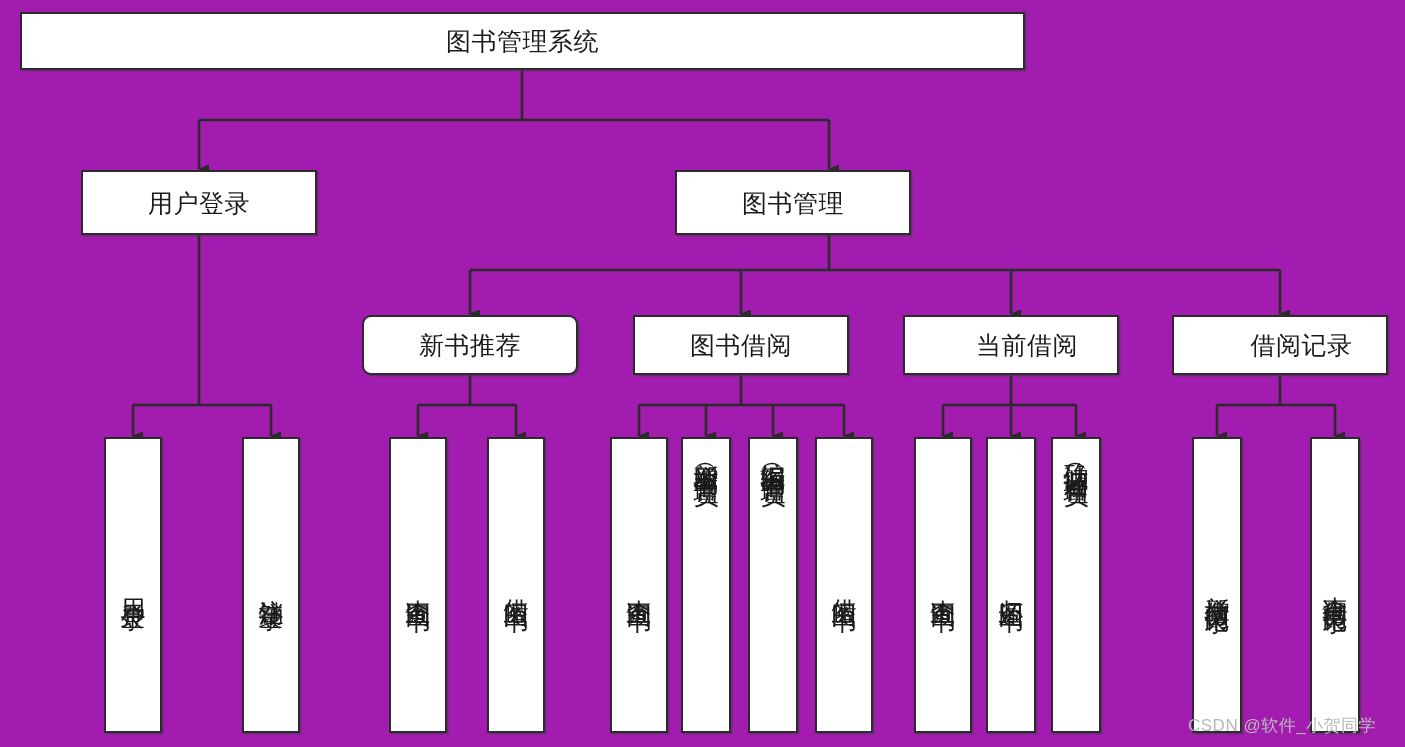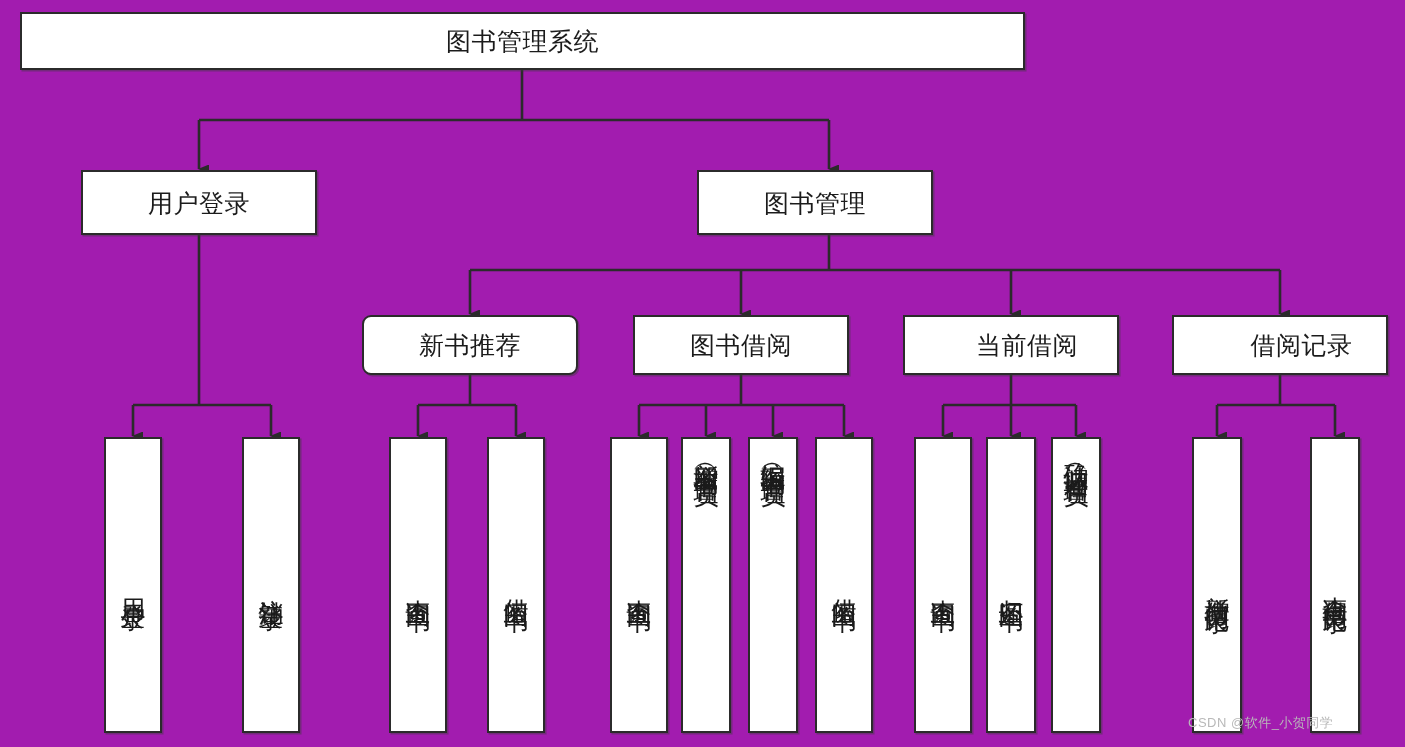--- a/index.html
+++ b/index.html
@@ -69,21 +69,21 @@
   .node.leaf.align-top .node-label {
     margin-top: 4px;
   }
   .node.leaf.align-mid {
     align-items: center;
   }
   .watermark {
     position: absolute;
     left: 1188px;
     top: 714px;
-    font-size: 13px;
+    font-size: 17px;
     color: #b9b9b9;
     letter-spacing: 0.5px;
     white-space: nowrap;
     font-family: "Liberation Sans", "DejaVu Sans", sans-serif;
   }
 </style>
 </head>
 <body>
 
 <div id="diagram-canvas">
@@ -131,21 +131,21 @@
       </g>
   </svg>
 
   <div class="node root horiz" style="left: 20px; top: 12px; width: 1005px; height: 58px;">
     <span class="node-label">图书管理系统</span>
   </div>
 
   <div class="node horiz" style="left: 81px; top: 170px; width: 236px; height: 65px;">
     <span class="node-label">用户登录</span>
   </div>
-  <div class="node horiz" style="left: 697px; top: 170px; width: 236px; height: 65px;">
+  <div class="node horiz" style="left: 675px; top: 170px; width: 236px; height: 65px;">
     <span class="node-label">图书管理</span>
   </div>
 
   <div class="node horiz" style="left: 362px; top: 315px; width: 216px; height: 60px; border-radius: 9px;">
     <span class="node-label">新书推荐</span>
   </div>
   <div class="node horiz" style="left: 633px; top: 315px; width: 216px; height: 60px; justify-content: center;">
     <span class="node-label">图书借阅</span>
   </div>
   <div class="node horiz" style="left: 903px; top: 315px; width: 216px; height: 60px; padding-left: 32px;">

